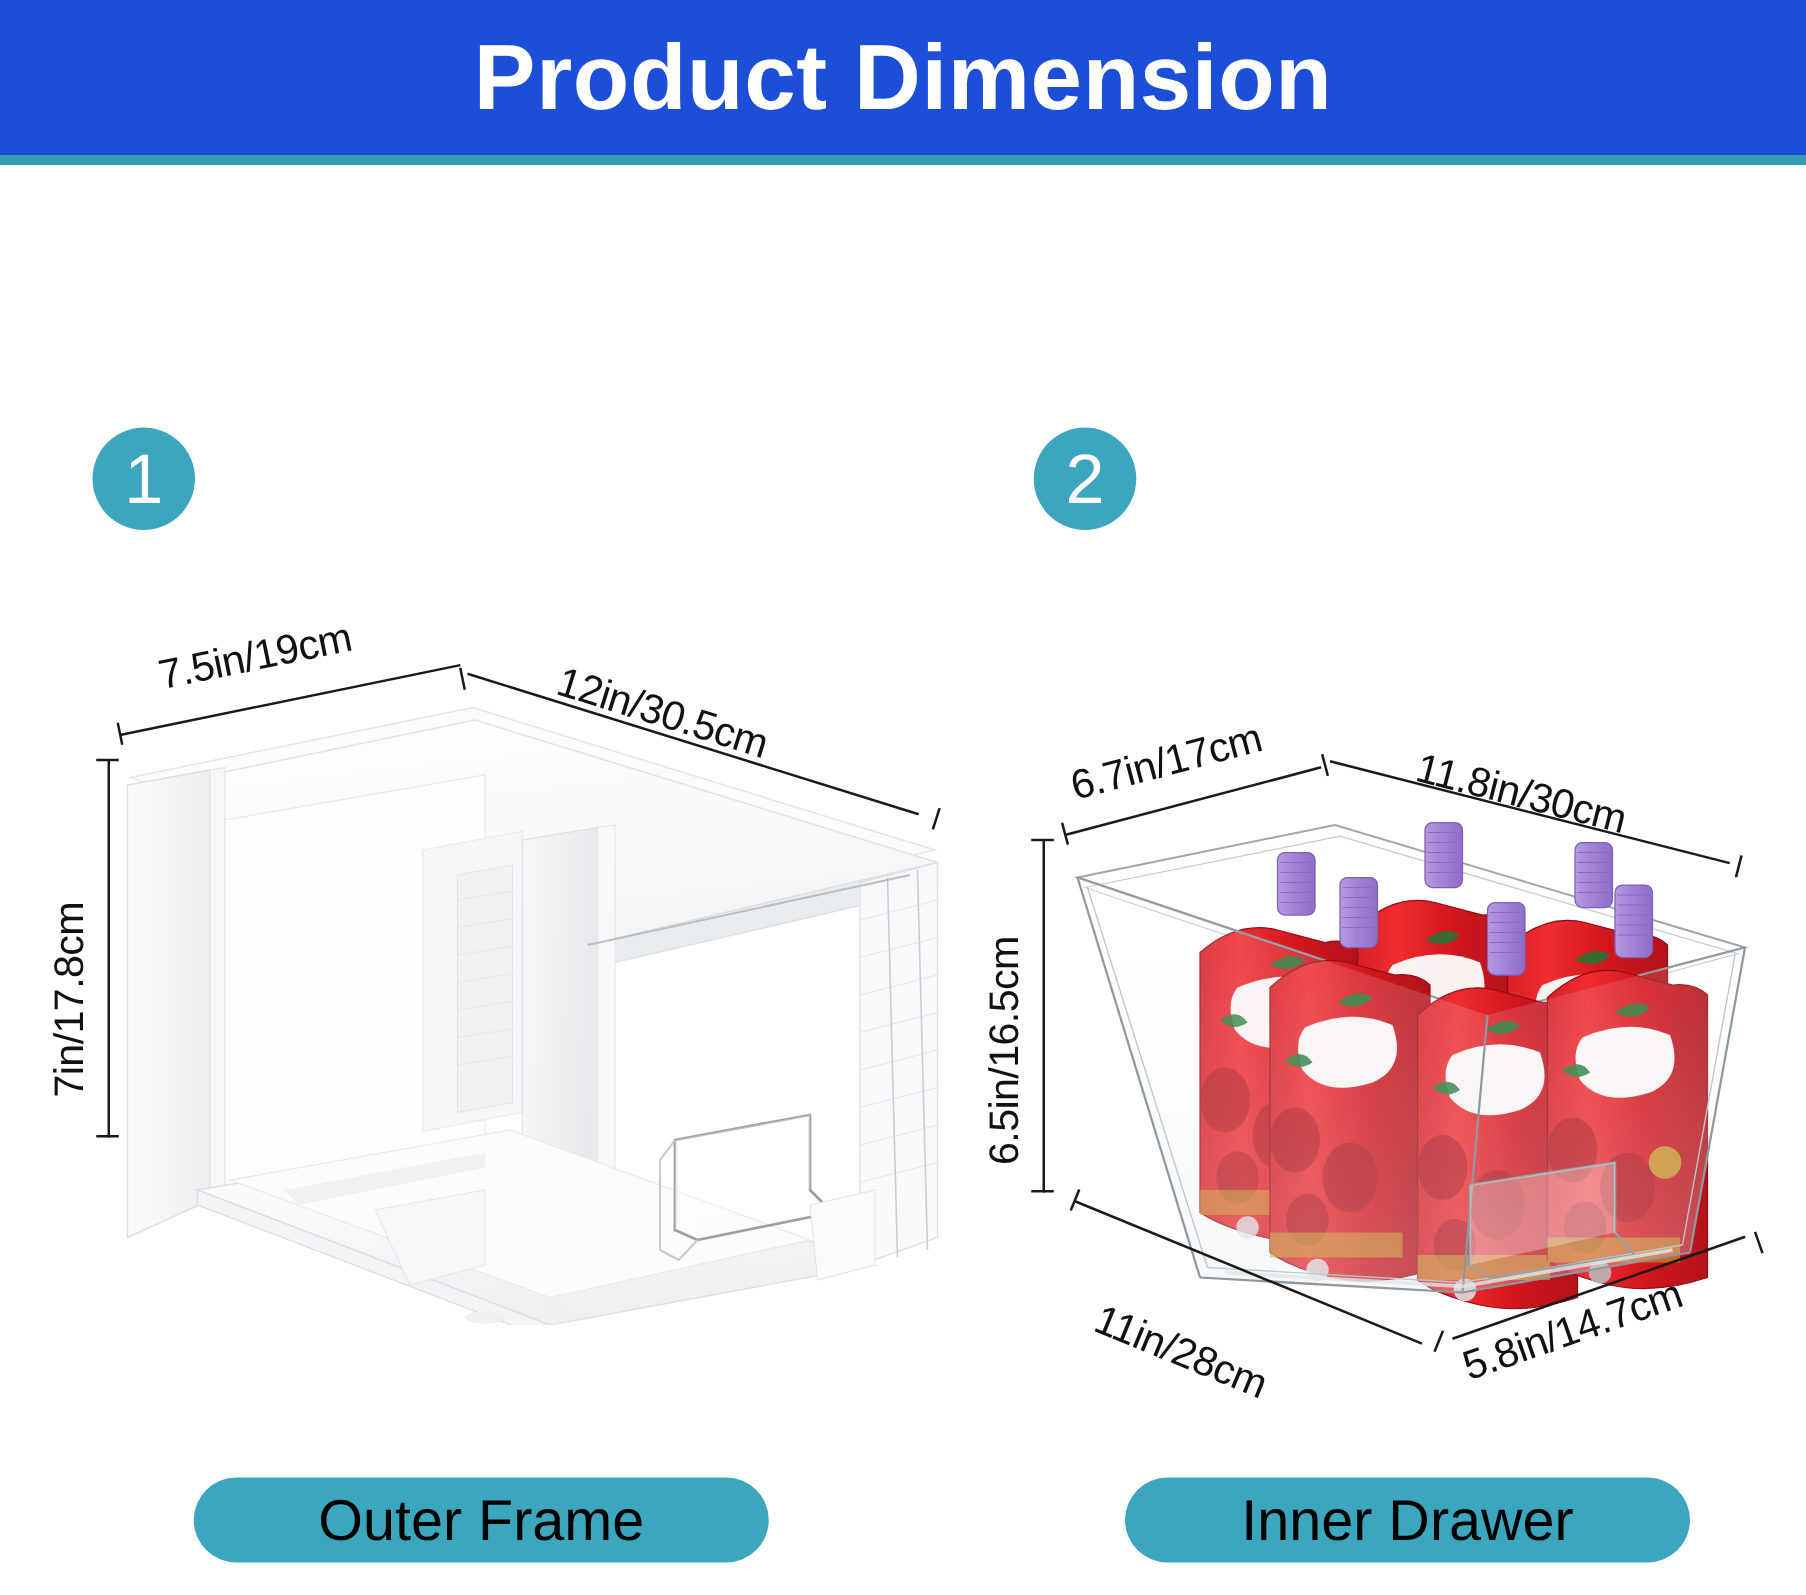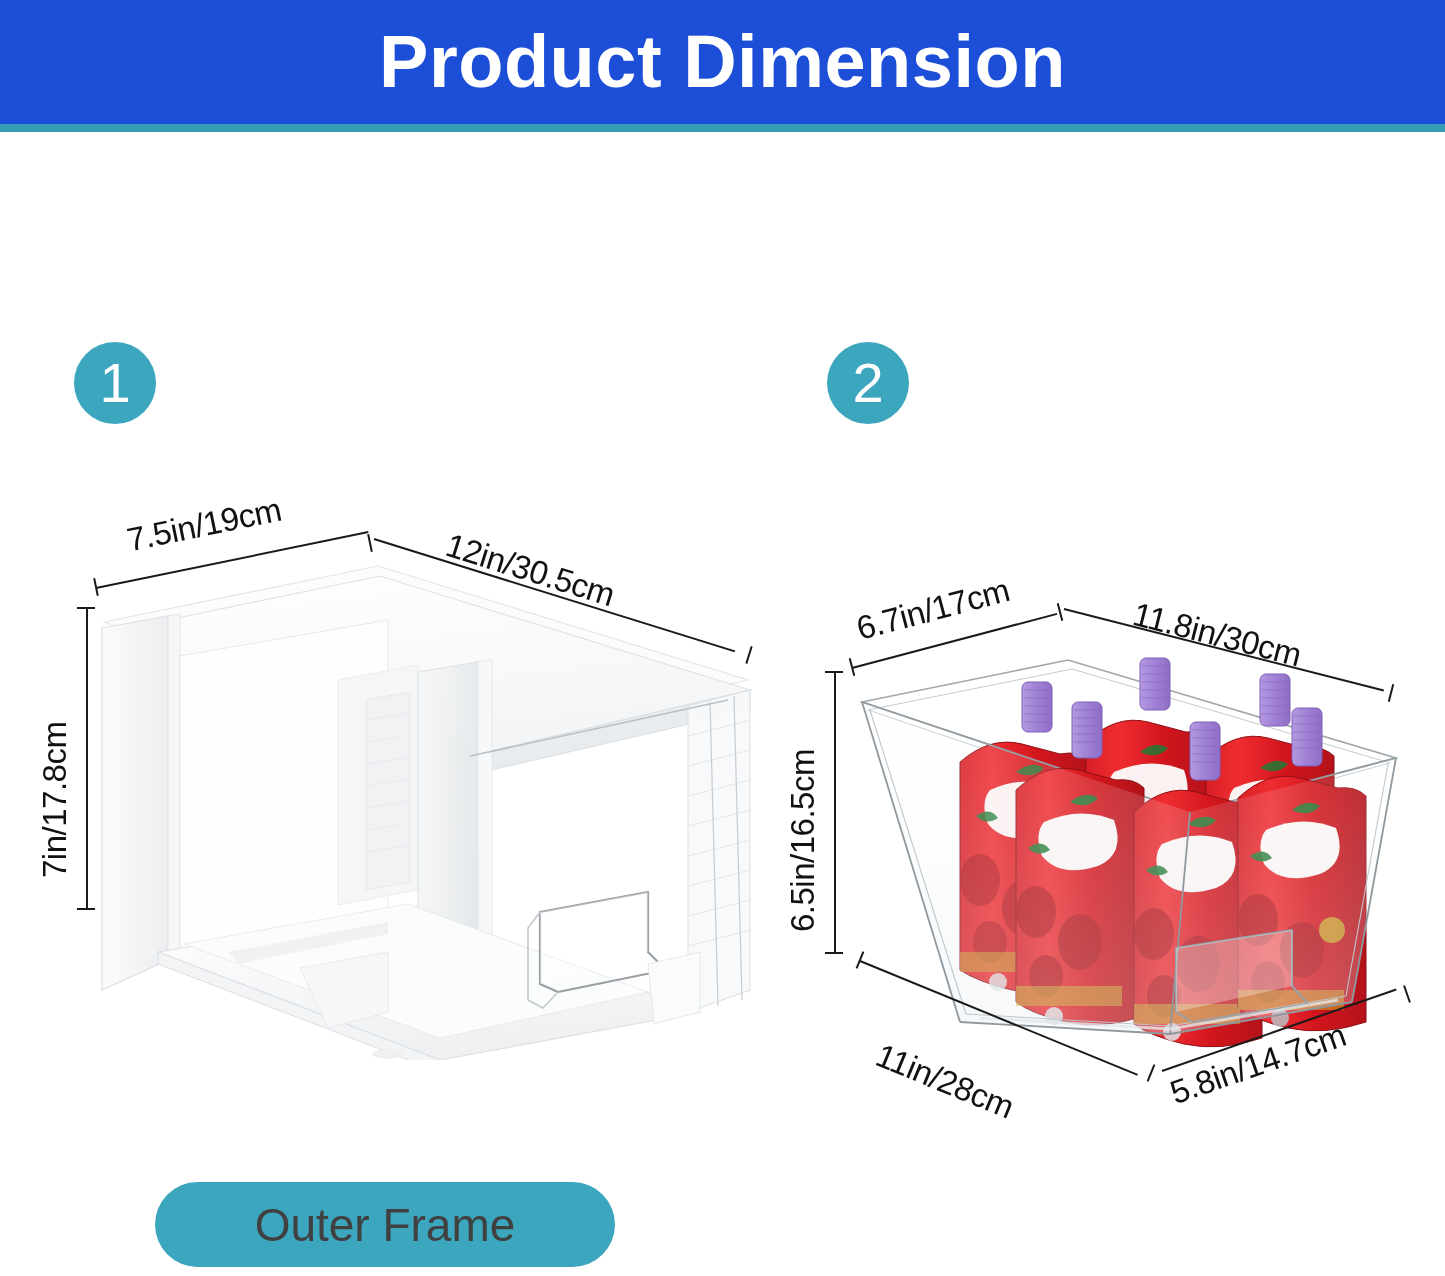--- a/index.html
+++ b/index.html
@@ -118,24 +118,24 @@
     left: 840px;
     top: 630px;
     width: 580px;
     height: 430px;
   }
   .bin-svg { display: block; width: 580px; height: 430px; }
 
   
   .pill {
     position: absolute;
-    height: 85px;
+    height: 68px;
     border-radius: 43px;
     background: #3ba6bd;
-    color: #404040;
+    color: #000000;
     display: flex;
     align-items: center;
     justify-content: center;
     font-size: 46px;
     font-weight: 400;
     line-height: 1;
   }
   .pill-left  { left: 155px; top: 1182px; width: 460px; }
   .pill-right { left: 900px; top: 1182px; width: 452px; }
 </style>
@@ -491,14 +491,17 @@
   <div class="tick tick-v" style="left:1150px; top:1064px; transform: rotate(22.3deg);"></div>
   <div class="dim" style="left:884px; top:1038px; transform: rotate(22.3deg); transform-origin: left top;">11in/28cm</div>
 
   <div class="dline-rot" style="left:1162px; top:1070px; width:248px; transform: rotate(-19.2deg);"></div>
   <div class="tick tick-v" style="left:1406px; top:985px; transform: rotate(-19.2deg);"></div>
   <div class="dim" style="left:1166px; top:1078px; transform: rotate(-19.2deg); transform-origin: left top;">5.8in/14.7cm</div>
 
   <div class="pill pill-left">
     <span>Outer Frame</span>
   </div>
+  <div class="pill pill-right">
+    <span>Inner Drawer</span>
+  </div>
 
 </div>
 
 </body></html>

